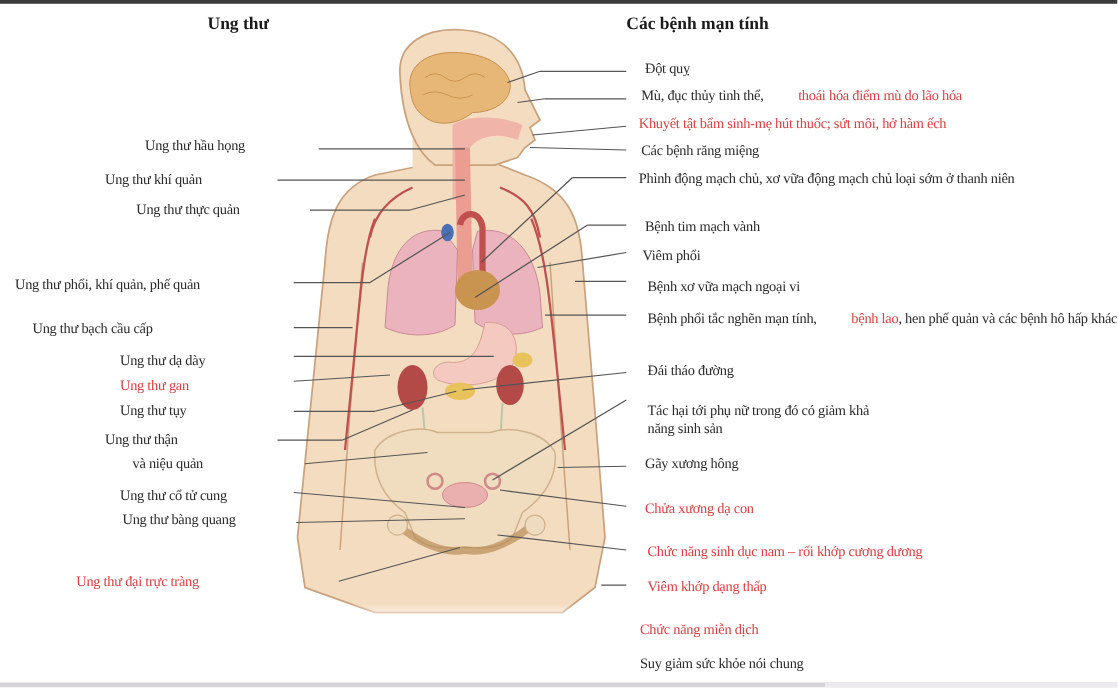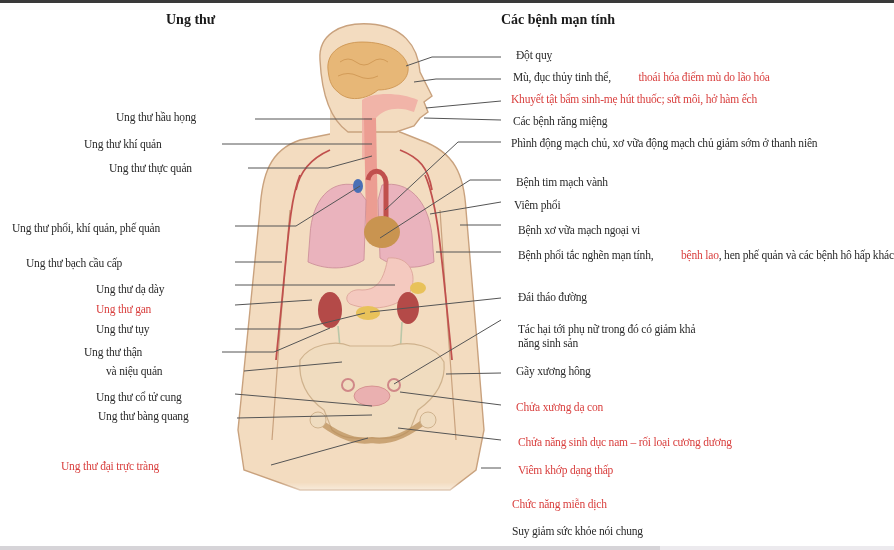--- a/index.html
+++ b/index.html
@@ -152,21 +152,21 @@
 <div class="lbl" style="left:513px; top:70px;">
   <span>Mù, đục thủy tinh thể, </span><span class="red">thoái hóa điểm mù do lão hóa</span>
 </div>
 <div class="lbl red" style="left:511px; top:92px;">
   <span>Khuyết tật bẩm sinh-mẹ hút thuốc; sứt môi, hở hàm ếch</span>
 </div>
 <div class="lbl" style="left:513px; top:114px;">
   <span>Các bệnh răng miệng</span>
 </div>
 <div class="lbl wrap" style="left:511px; top:136px; width:380px;">
-  <span>Phình động mạch chủ, xơ vữa động mạch chủ giảm sớm ở thanh niên</span>
+  <span>Phình động mạch chủ, xơ vữa động mạch chủ loại sớm ở thanh niên</span>
 </div>
 <div class="lbl" style="left:516px; top:175px;">
   <span>Bệnh tim mạch vành</span>
 </div>
 <div class="lbl" style="left:514px; top:198px;">
   <span>Viêm phổi</span>
 </div>
 <div class="lbl" style="left:518px; top:223px;">
   <span>Bệnh xơ vữa mạch ngoại vi</span>
 </div>
@@ -179,21 +179,21 @@
 <div class="lbl wrap" style="left:518px; top:322px; width:190px;">
   <span>Tác hại tới phụ nữ trong đó có giảm khả năng sinh sản</span>
 </div>
 <div class="lbl" style="left:516px; top:364px;">
   <span>Gãy xương hông</span>
 </div>
 <div class="lbl red" style="left:516px; top:400px;">
   <span>Chửa xương dạ con</span>
 </div>
 <div class="lbl red" style="left:518px; top:435px;">
-  <span>Chửa năng sinh dục nam – rối loại cương dương</span>
+  <span>Chức năng sinh dục nam – rối khớp cương dương</span>
 </div>
 <div class="lbl red" style="left:518px; top:463px;">
   <span>Viêm khớp dạng thấp</span>
 </div>
 <div class="lbl red" style="left:512px; top:497px;">
   <span>Chức năng miễn dịch</span>
 </div>
 <div class="lbl" style="left:512px; top:524px;">
   <span>Suy giảm sức khỏe nói chung</span>
 </div>

